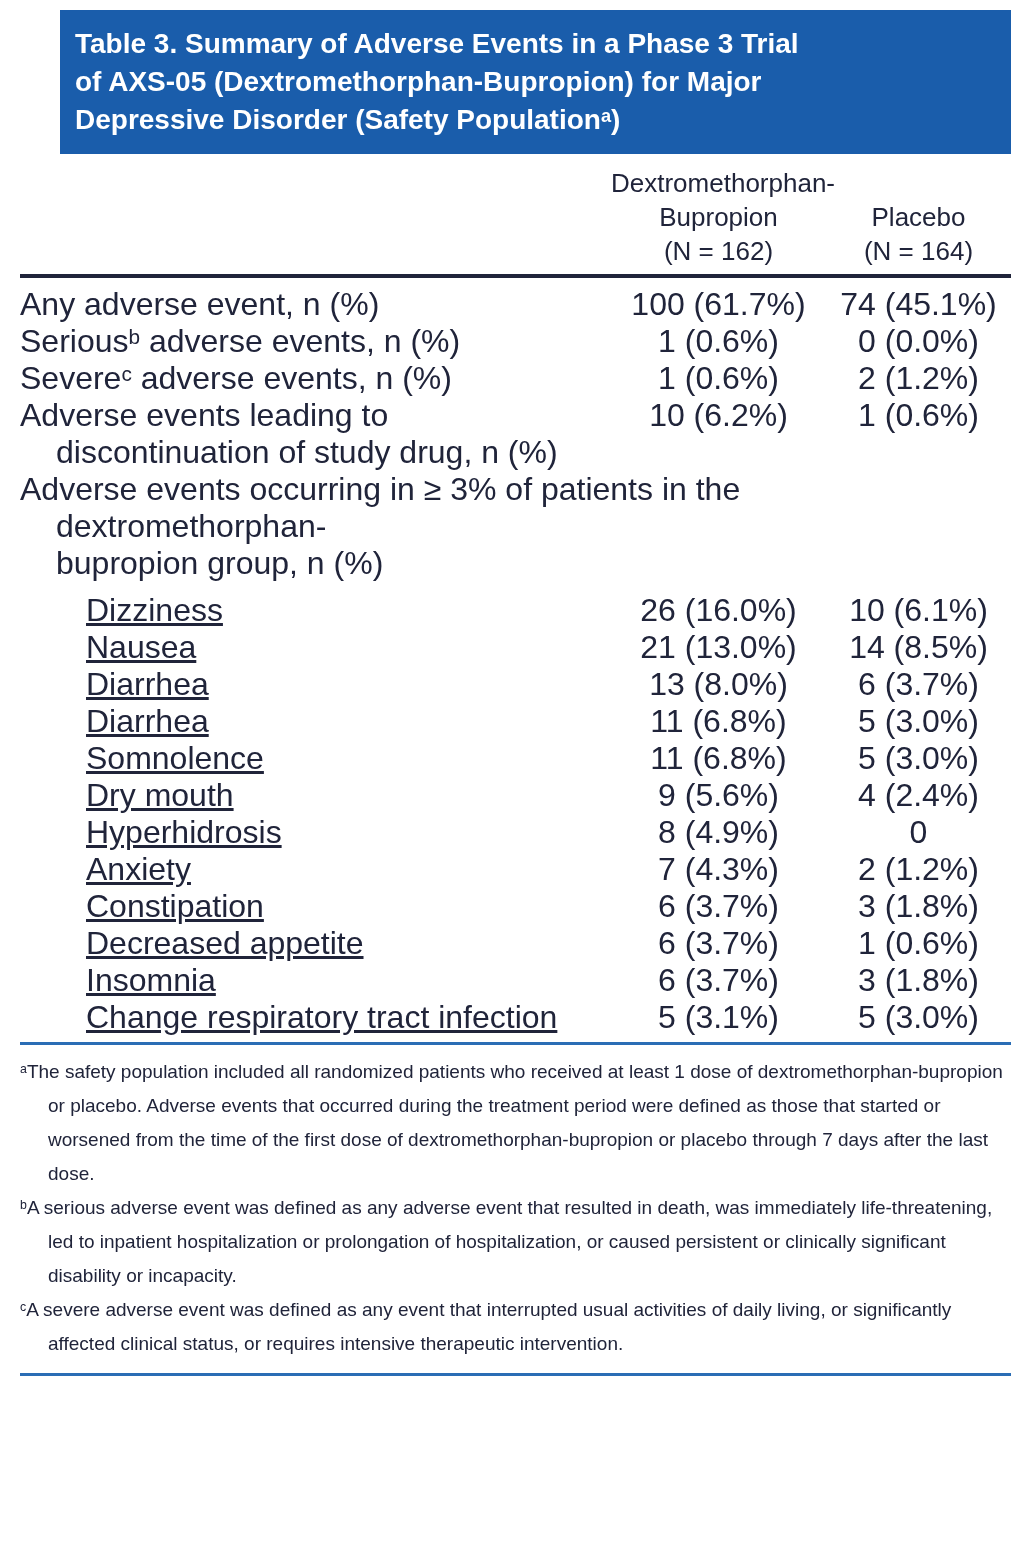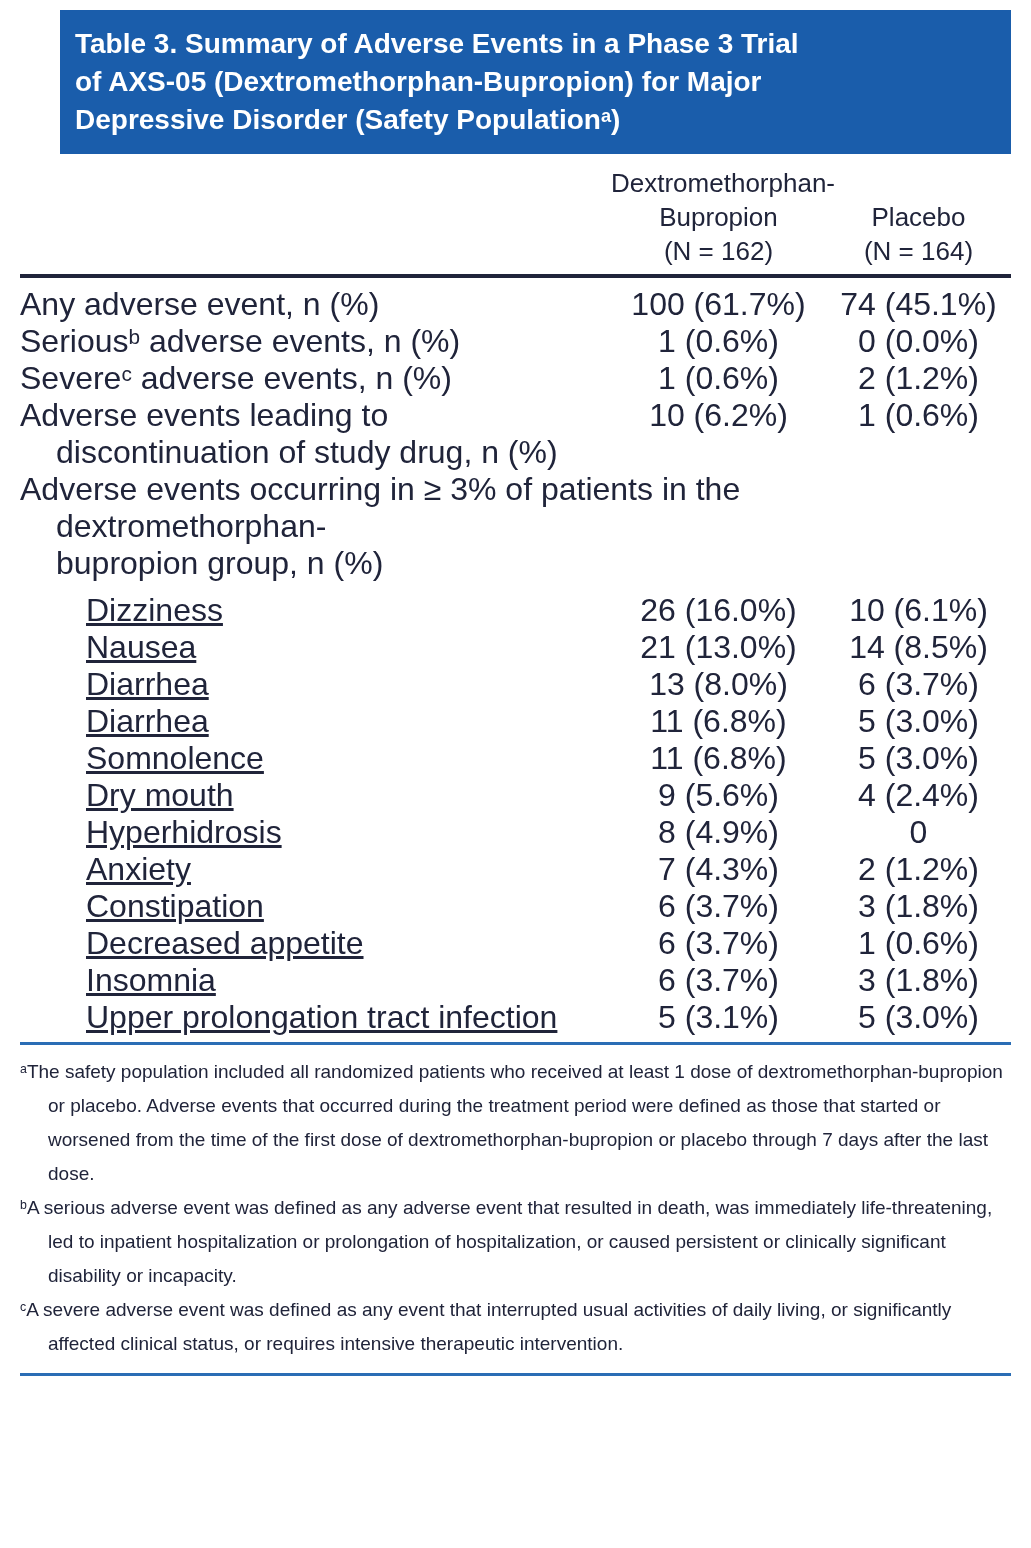--- a/index.html
+++ b/index.html
@@ -150,21 +150,21 @@
         <div class="cell-label">Decreased appetite</div>
         <div class="cell-v1">6 (3.7%)</div>
         <div class="cell-v2">1 (0.6%)</div>
       </div>
       <div class="row indent-1">
         <div class="cell-label">Insomnia</div>
         <div class="cell-v1">6 (3.7%)</div>
         <div class="cell-v2">3 (1.8%)</div>
       </div>
       <div class="row indent-1">
-        <div class="cell-label">Upper prolongation tract infection</div>
+        <div class="cell-label">Change respiratory tract infection</div>
         <div class="cell-v1">5 (3.1%)</div>
         <div class="cell-v2">5 (3.0%)</div>
       </div>
     </div>
 
   <div class="rule rule-blue"></div>
 
   <div id="footnotes">
       <div class="footnote"><sup>a</sup><span>The safety population included all randomized patients who received at least 1 dose of dextromethorphan-bupropion or placebo. Adverse events that occurred during the treatment period were defined as those that started or worsened from the time of the first dose of dextromethorphan-bupropion or placebo through 7 days after the last dose.</span></div>
       <div class="footnote"><sup>b</sup><span>A serious adverse event was defined as any adverse event that resulted in death, was immediately life-threatening, led to inpatient hospitalization or prolongation of hospitalization, or caused persistent or clinically significant disability or incapacity.</span></div>

